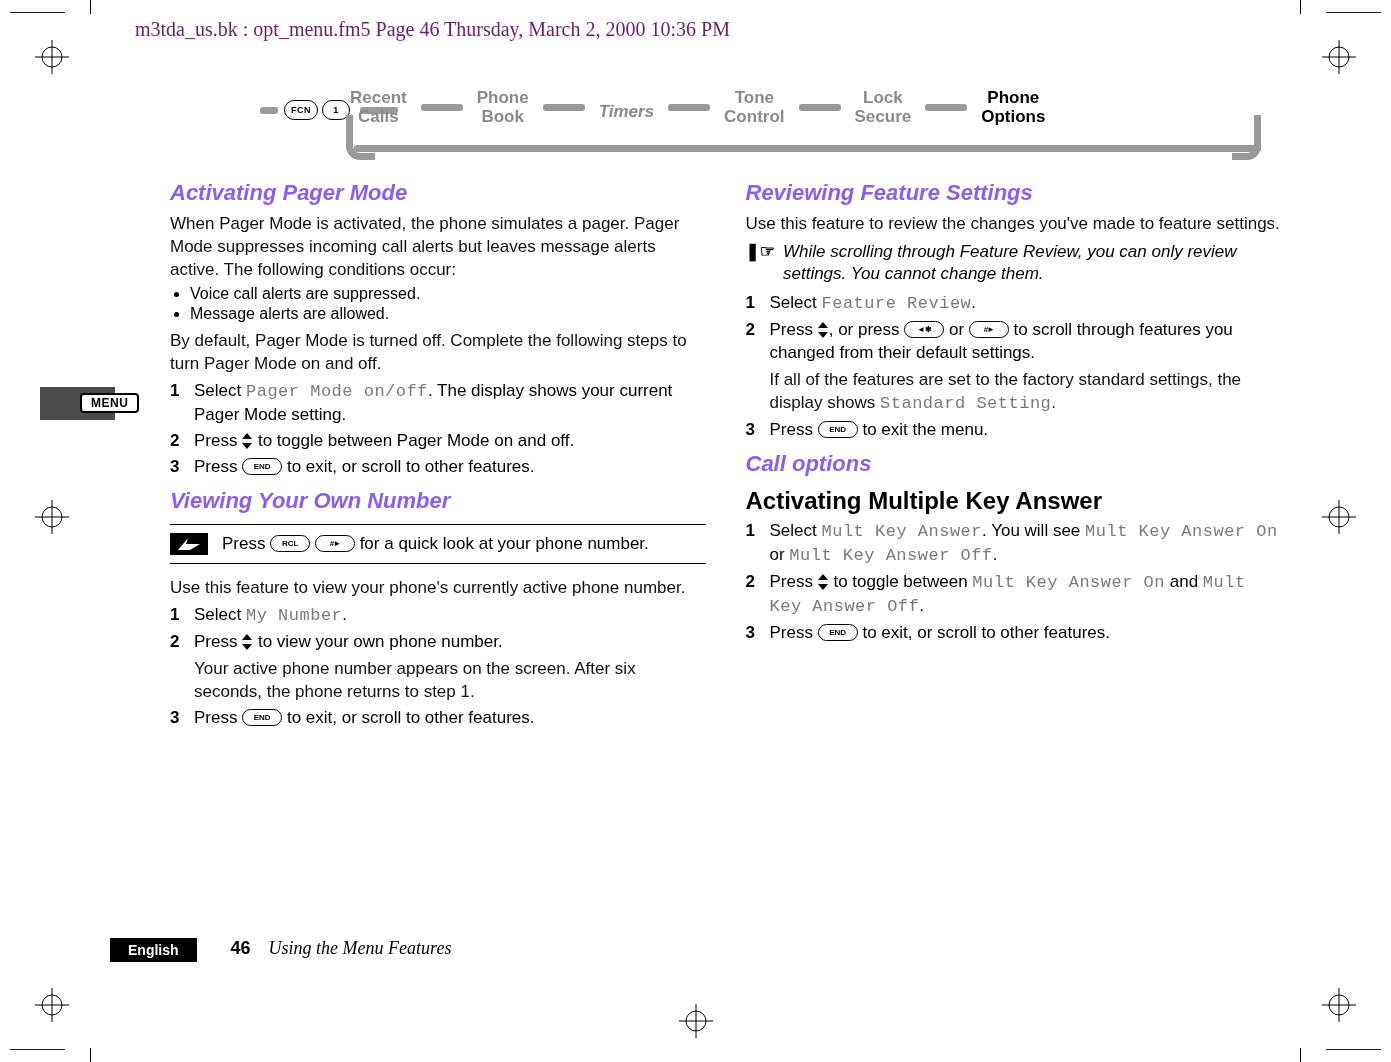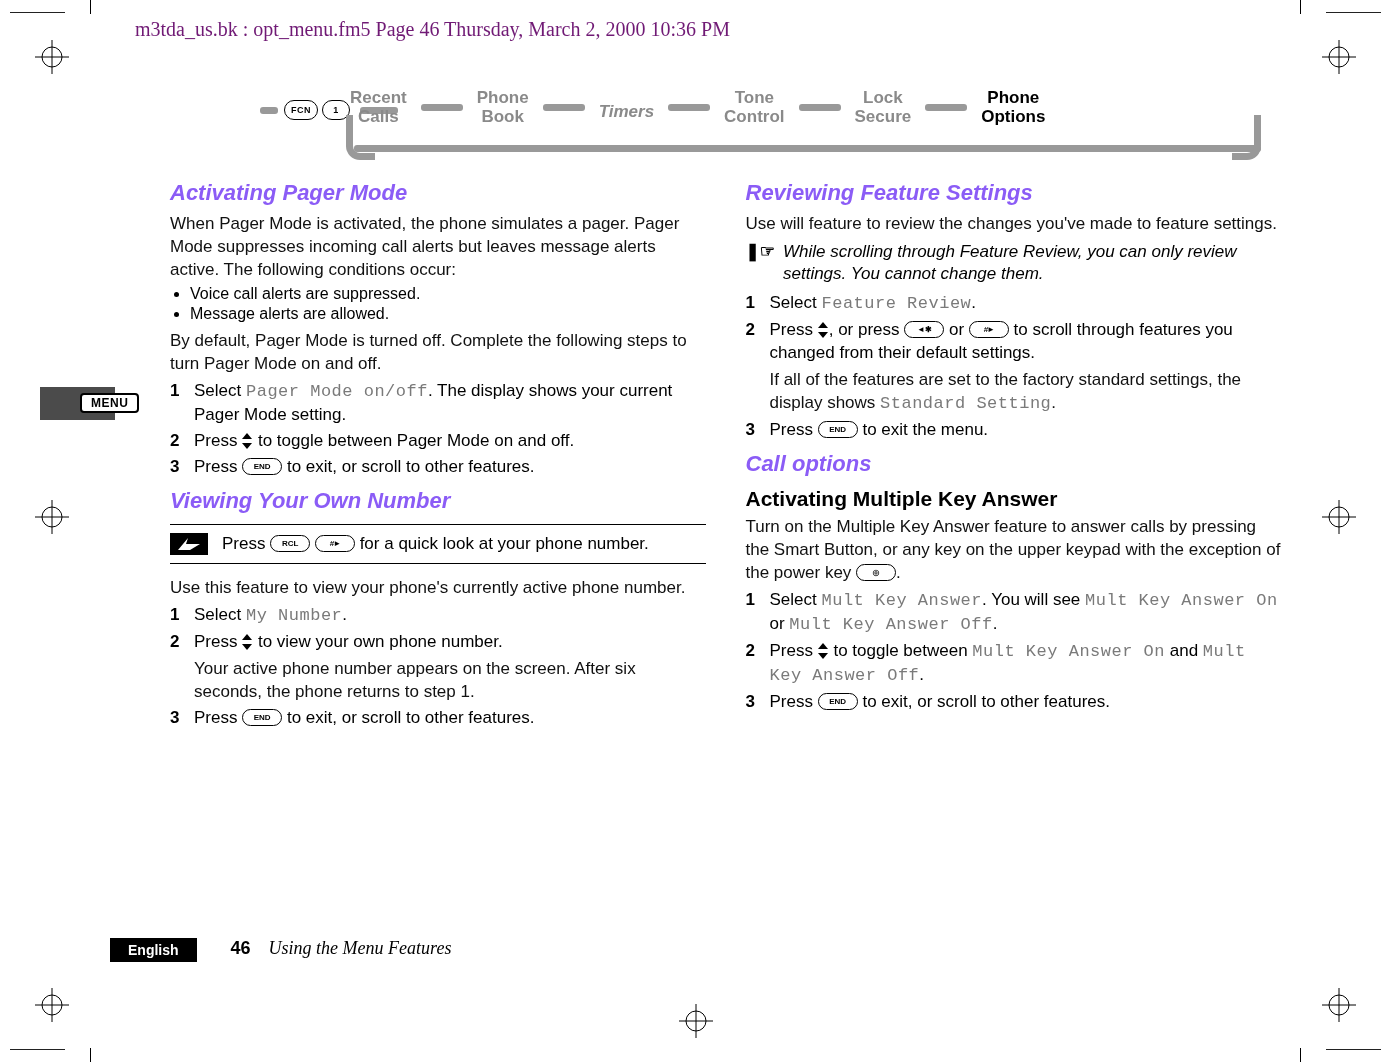--- a/index.html
+++ b/index.html
@@ -47,21 +47,21 @@
   .pill-hash::after{content:"#►";font-size:8px;letter-spacing:-1px;font-weight:900;}
   .pill-pwr{border-width:1.5px;}
   .pill-pwr::after{content:"◎";font-size:8px;}
   .note-row{display:flex;align-items:flex-start;margin:6px 0;}
   .note-icon{font-size:17px;font-weight:bold;margin-right:8px;flex:0 0 auto;}
   .note-text{font-style:italic;font-size:17px;line-height:22px;}
   .tip-box{border-top:1px solid #000;border-bottom:1px solid #000;padding:8px 0;margin:10px 0 12px;display:flex;align-items:center;}
   .tip-chip{width:38px;height:22px;background:#000;position:relative;margin-right:14px;flex:0 0 auto;}
   .tip-chip svg{position:absolute;left:6px;top:3px}
   .tip-text{font-size:17px;}
-  h3.sub{font-weight:900;font-size:21px;margin:10px 0 4px;}
+  h3.sub{font-weight:900;font-size:24px;margin:10px 0 4px;}
 
   
   .menu-tab{position:absolute;left:40px;top:387px;}
   .menu-tab .bar{width:75px;height:33px;background:#4b4b4b;}
   .menu-tab .label{position:absolute;left:40px;top:6px;border:2px solid #000;border-radius:4px;background:#fff;padding:1px 9px;font-weight:900;font-size:12px;letter-spacing:.5px;}
 
   
   .footer{position:absolute;left:110px;bottom:100px;display:flex;align-items:flex-start;}
   .lang-chip{background:#000;color:#fff;font-weight:900;font-size:14px;padding:4px 18px;margin-right:34px;}
   .pgnum{font-weight:900;font-size:18px;margin-right:18px;}
@@ -215,21 +215,21 @@
           <div class="body" style="margin-top:4px">Your active phone number appears on the screen. After six seconds, the phone returns to step 1.</div>
         </li>
         <li><span class="n">3</span>
           <span>Press </span><span class="small-pill">END</span><span> to exit, or scroll to other features.</span>
         </li>
       </ol>
     </div>
 
     <div class="col">
       <h2 class="sect">Reviewing Feature Settings</h2>
-      <div class="body">Use will feature to review the changes you've made to feature settings.</div>
+      <div class="body">Use this feature to review the changes you've made to feature settings.</div>
       <div class="note-row">
         <span class="note-icon">❚☞</span>
         <span class="note-text">While scrolling through Feature Review, you can only review settings. You cannot change them.</span>
       </div>
       <ol class="steps">
         <li><span class="n">1</span>
           <span>Select </span><span class="mono">Feature Review</span><span>.</span>
         </li>
         <li><span class="n">2</span>
           <span>Press </span><span class="updown"></span><span>, or press </span><span class="small-pill pill-star"></span><span> or </span><span class="small-pill pill-hash"></span><span> to scroll through features you changed from their default settings.</span>
@@ -237,23 +237,20 @@
             <span>If all of the features are set to the factory standard settings, the display shows </span><span class="mono">Standard Setting</span><span>.</span>
           </div>
         </li>
         <li><span class="n">3</span>
           <span>Press </span><span class="small-pill">END</span><span> to exit the menu.</span>
         </li>
       </ol>
 
       <h2 class="sect">Call options</h2>
       <h3 class="sub">Activating Multiple Key Answer</h3>
-      <div class="body">
-        <span>Turn on the Multiple Key Answer feature to answer calls by pressing the Smart Button, or any key on the upper keypad with the exception of the power key </span><span class="small-pill pill-pwr"></span><span>.</span>
-      </div>
       <ol class="steps">
         <li><span class="n">1</span>
           <span>Select </span><span class="mono">Mult Key Answer</span><span>. You will see </span><span class="mono">Mult Key Answer On</span><span> or </span><span class="mono">Mult Key Answer Off</span><span>.</span>
         </li>
         <li><span class="n">2</span>
           <span>Press </span><span class="updown"></span><span> to toggle between </span><span class="mono">Mult Key Answer On</span><span> and </span><span class="mono">Mult Key Answer Off</span><span>.</span>
         </li>
         <li><span class="n">3</span>
           <span>Press </span><span class="small-pill">END</span><span> to exit, or scroll to other features.</span>
         </li>

